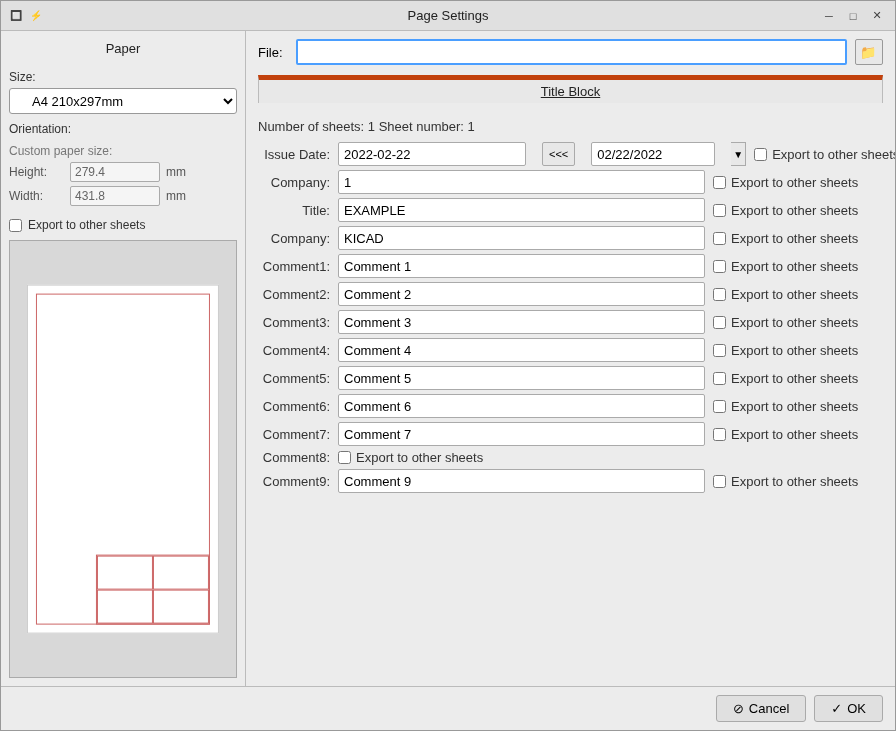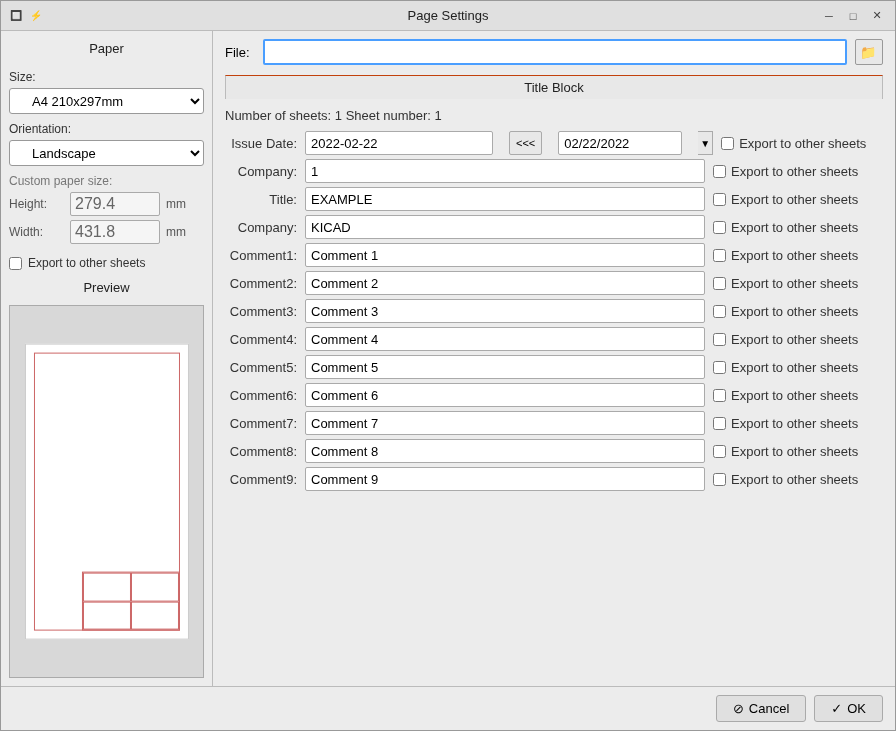--- a/index.html
+++ b/index.html
@@ -68,21 +68,21 @@
       border: none;
       background: transparent;
     }
     .main-content {
       display: flex;
       flex: 1;
       overflow: hidden;
     }
     
     .left-panel {
-      width: 212px;
+      width: 245px;
       border-right: 1px solid #bbb;
       display: flex;
       flex-direction: column;
       padding: 8px;
       gap: 8px;
     }
     .form-row {
       display: flex;
       flex-direction: column;
       gap: 4px;
@@ -118,21 +118,21 @@
     .size-row {
       display: flex;
       align-items: center;
       gap: 6px;
     }
     .size-input {
       width: 90px;
       padding: 2px 4px;
       border: 1px solid #aaa;
       border-radius: 2px;
-      font-size: 16px;
+      font-size: 12px;
       background: #f5f5f5;
       color: #666;
     }
     .size-unit {
       font-size: 12px;
       color: #555;
     }
     .checkbox-row {
       display: flex;
       align-items: center;
@@ -231,25 +231,26 @@
       display: flex;
       align-items: center;
       justify-content: center;
       border-radius: 2px;
     }
     .title-block-header {
       text-align: center;
       font-size: 13px;
       padding: 4px 0;
       color: #222;
-      border-top: 1px solid #c2410c;
+      border-top: 5px solid #c2410c;
       border-left: 1px solid #bbb;
       border-right: 1px solid #bbb;
       background: #e8e8e8;
-      margin-bottom: 5px;
+      margin-bottom: 12px;
+      text-decoration: underline;
     }
     .sheets-info {
       font-size: 13px;
       color: #333;
       padding: 4px 0 8px 0;
     }
     .field-row {
       display: flex;
       align-items: center;
       gap: 8px;
@@ -378,24 +379,20 @@
         <select class="form-select">
           <option>A4 210x297mm</option>
           <option>A3 297x420mm</option>
           <option>A2 420x594mm</option>
           <option>Letter</option>
         </select>
       </div>
 
       <div class="form-row">
         <span class="form-label">Orientation:</span>
-        <select class="form-select">
-          <option>Landscape</option>
-          <option>Portrait</option>
-        </select>
       </div>
 
       <div class="custom-size-section">
         <span class="custom-size-label">Custom paper size:</span>
         <div class="size-row">
           <span class="form-label-inline">Height:</span>
           <input class="size-input" type="text" value="279.4" style="">
           <span class="size-unit">mm</span>
         </div>
         <div class="size-row">
@@ -404,21 +401,20 @@
           <span class="size-unit">mm</span>
         </div>
       </div>
 
       <div class="checkbox-row">
         <input type="checkbox" style="">
         <label class="form-label">Export to other sheets</label>
       </div>
 
       <div class="preview-section">
-        <div class="panel-section-header">Preview</div>
         <div class="preview-box">
           <div class="preview-inner">
             <div class="preview-border"></div>
             <div class="preview-title-block">
               <div class="preview-cell"></div>
               <div class="preview-cell"></div>
               <div class="preview-cell"></div>
               <div class="preview-cell"></div>
             </div>
           </div>
@@ -497,21 +493,20 @@
             <input type="text" class="field-input" value="Comment 6" style="">
             <label class="export-checkbox-label"><input type="checkbox" style="">Export to other sheets</label>
           </div>
           <div class="field-row">
             <span class="field-label">Comment7:</span>
             <input type="text" class="field-input" value="Comment 7" style="">
             <label class="export-checkbox-label"><input type="checkbox" style="">Export to other sheets</label>
           </div>
           <div class="field-row">
             <span class="field-label">Comment8:</span>
-            <input type="text" class="field-input" value="Comment 8" style="">
             <label class="export-checkbox-label"><input type="checkbox" style="">Export to other sheets</label>
           </div>
           <div class="field-row">
             <span class="field-label">Comment9:</span>
             <input type="text" class="field-input" value="Comment 9" style="">
             <label class="export-checkbox-label"><input type="checkbox" style="">Export to other sheets</label>
           </div>
         </div>
     </div>
   </div>

